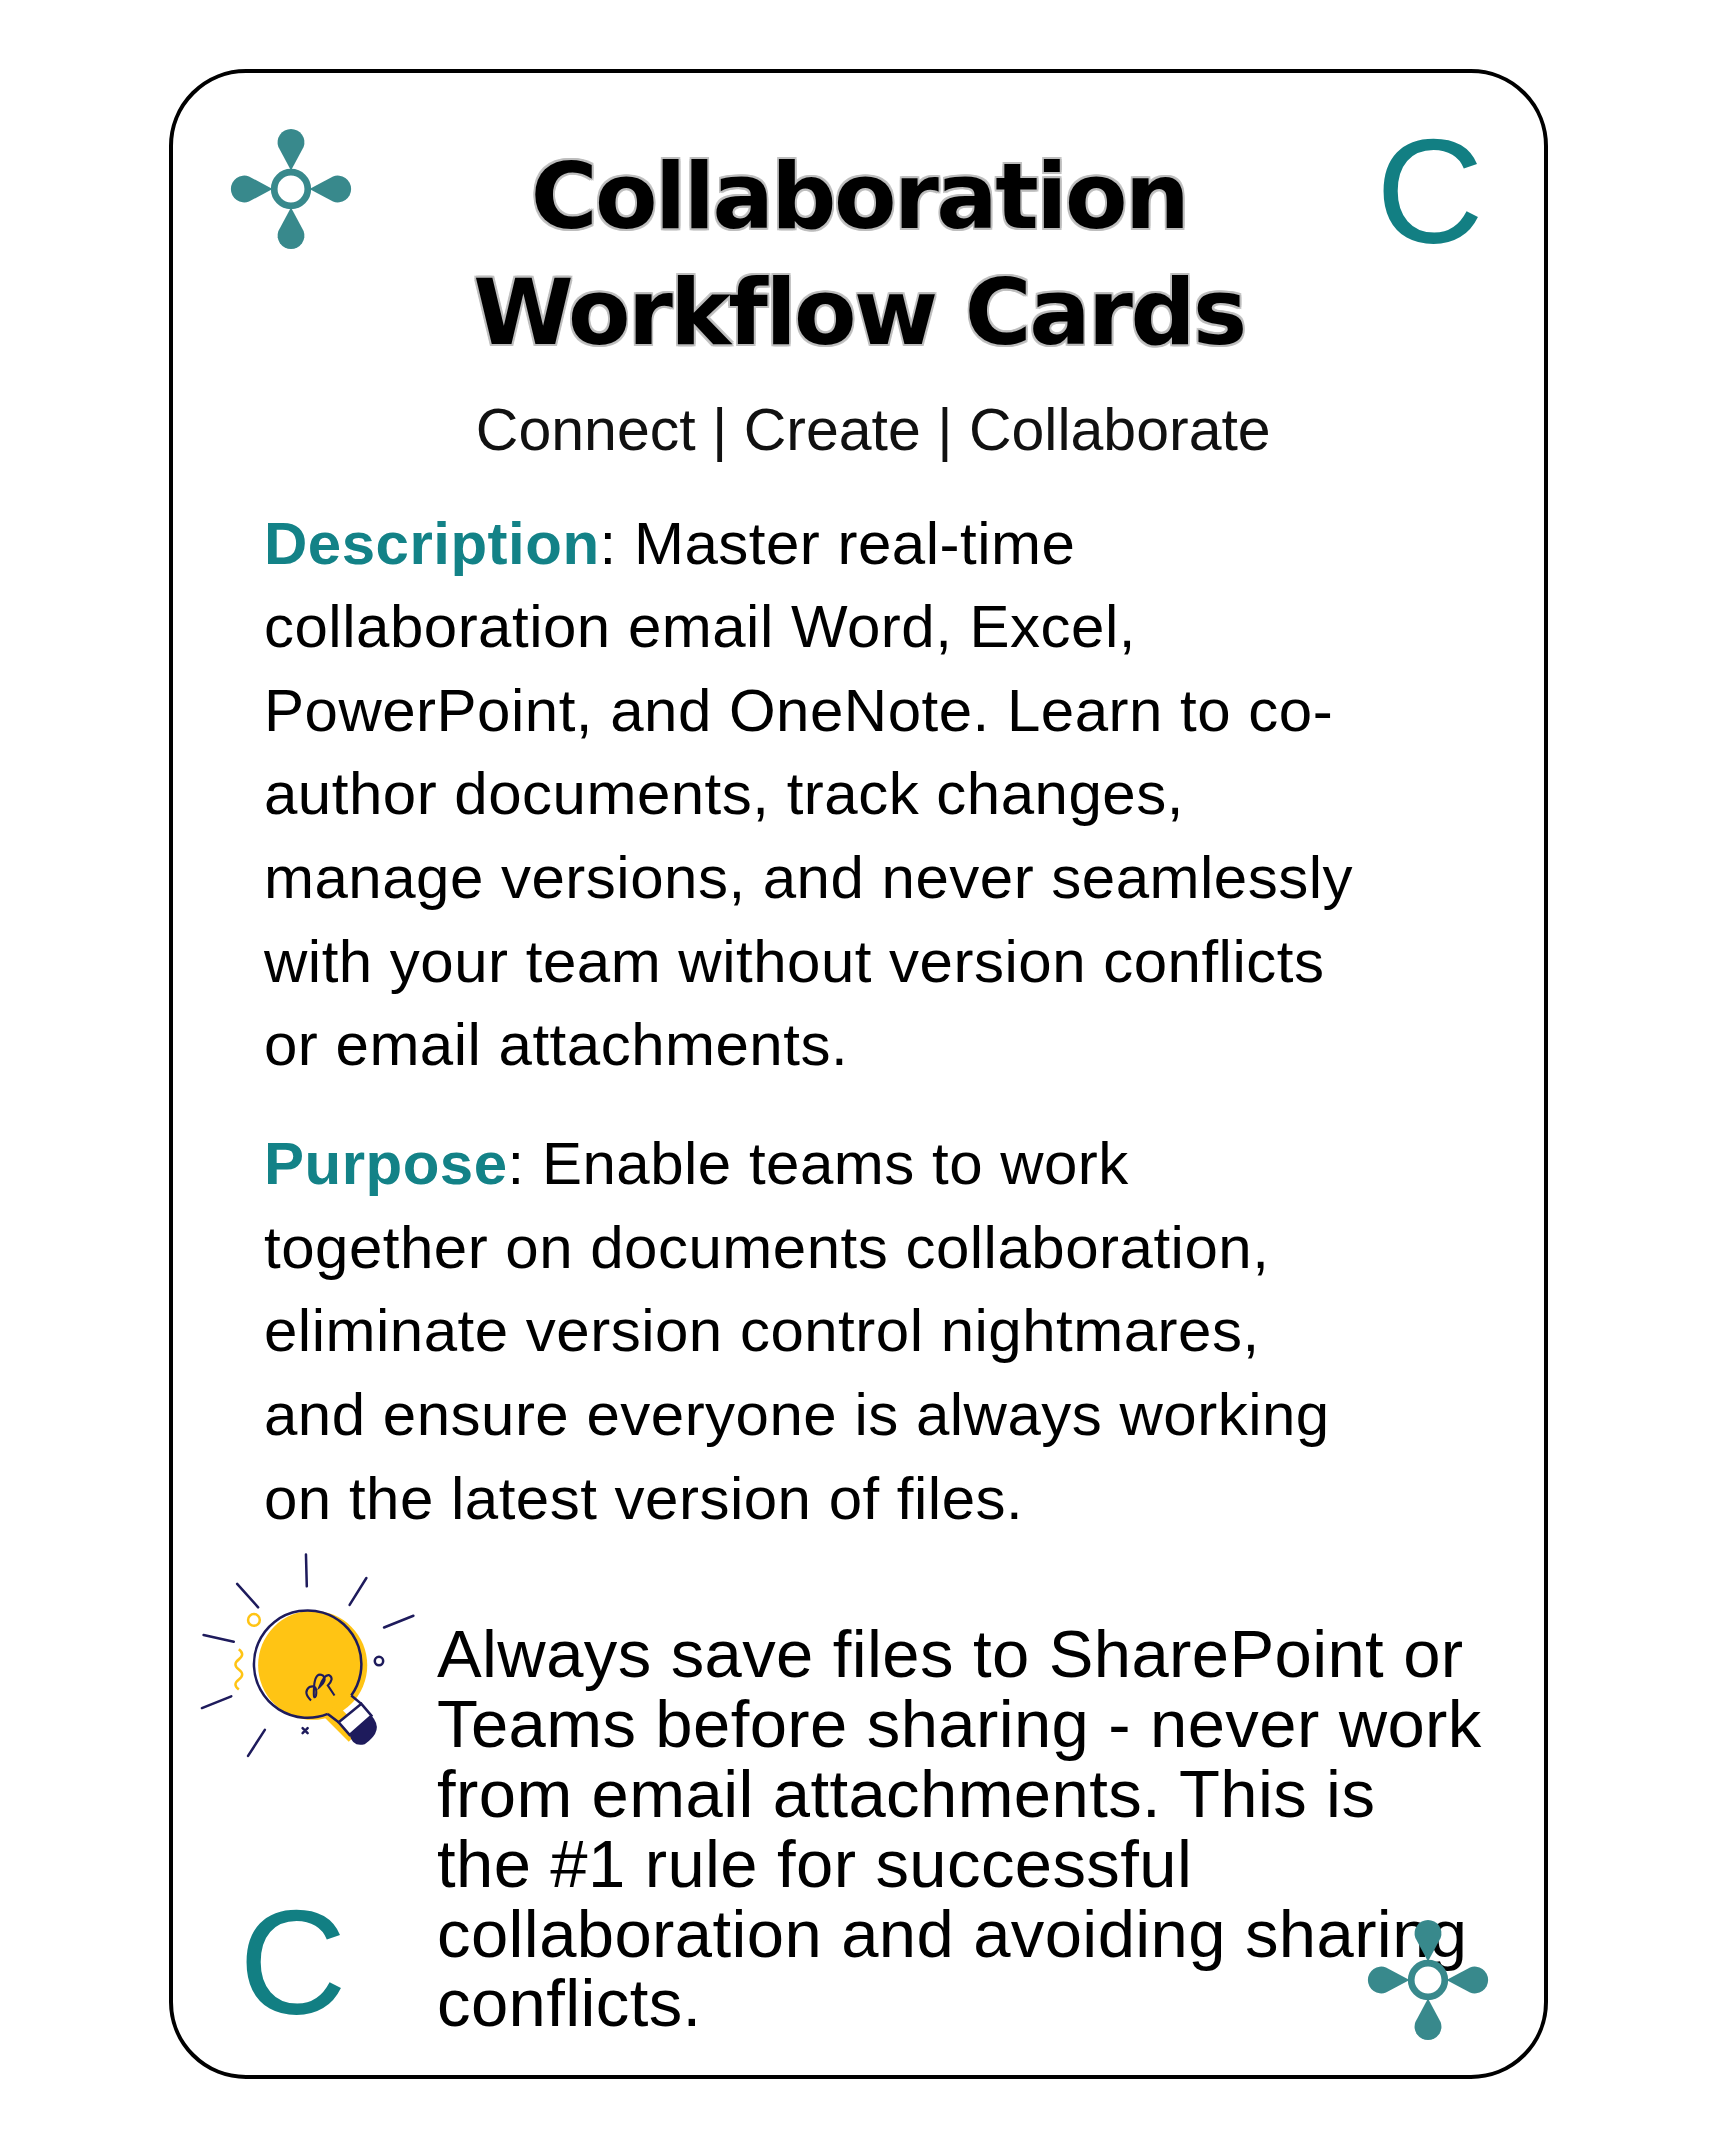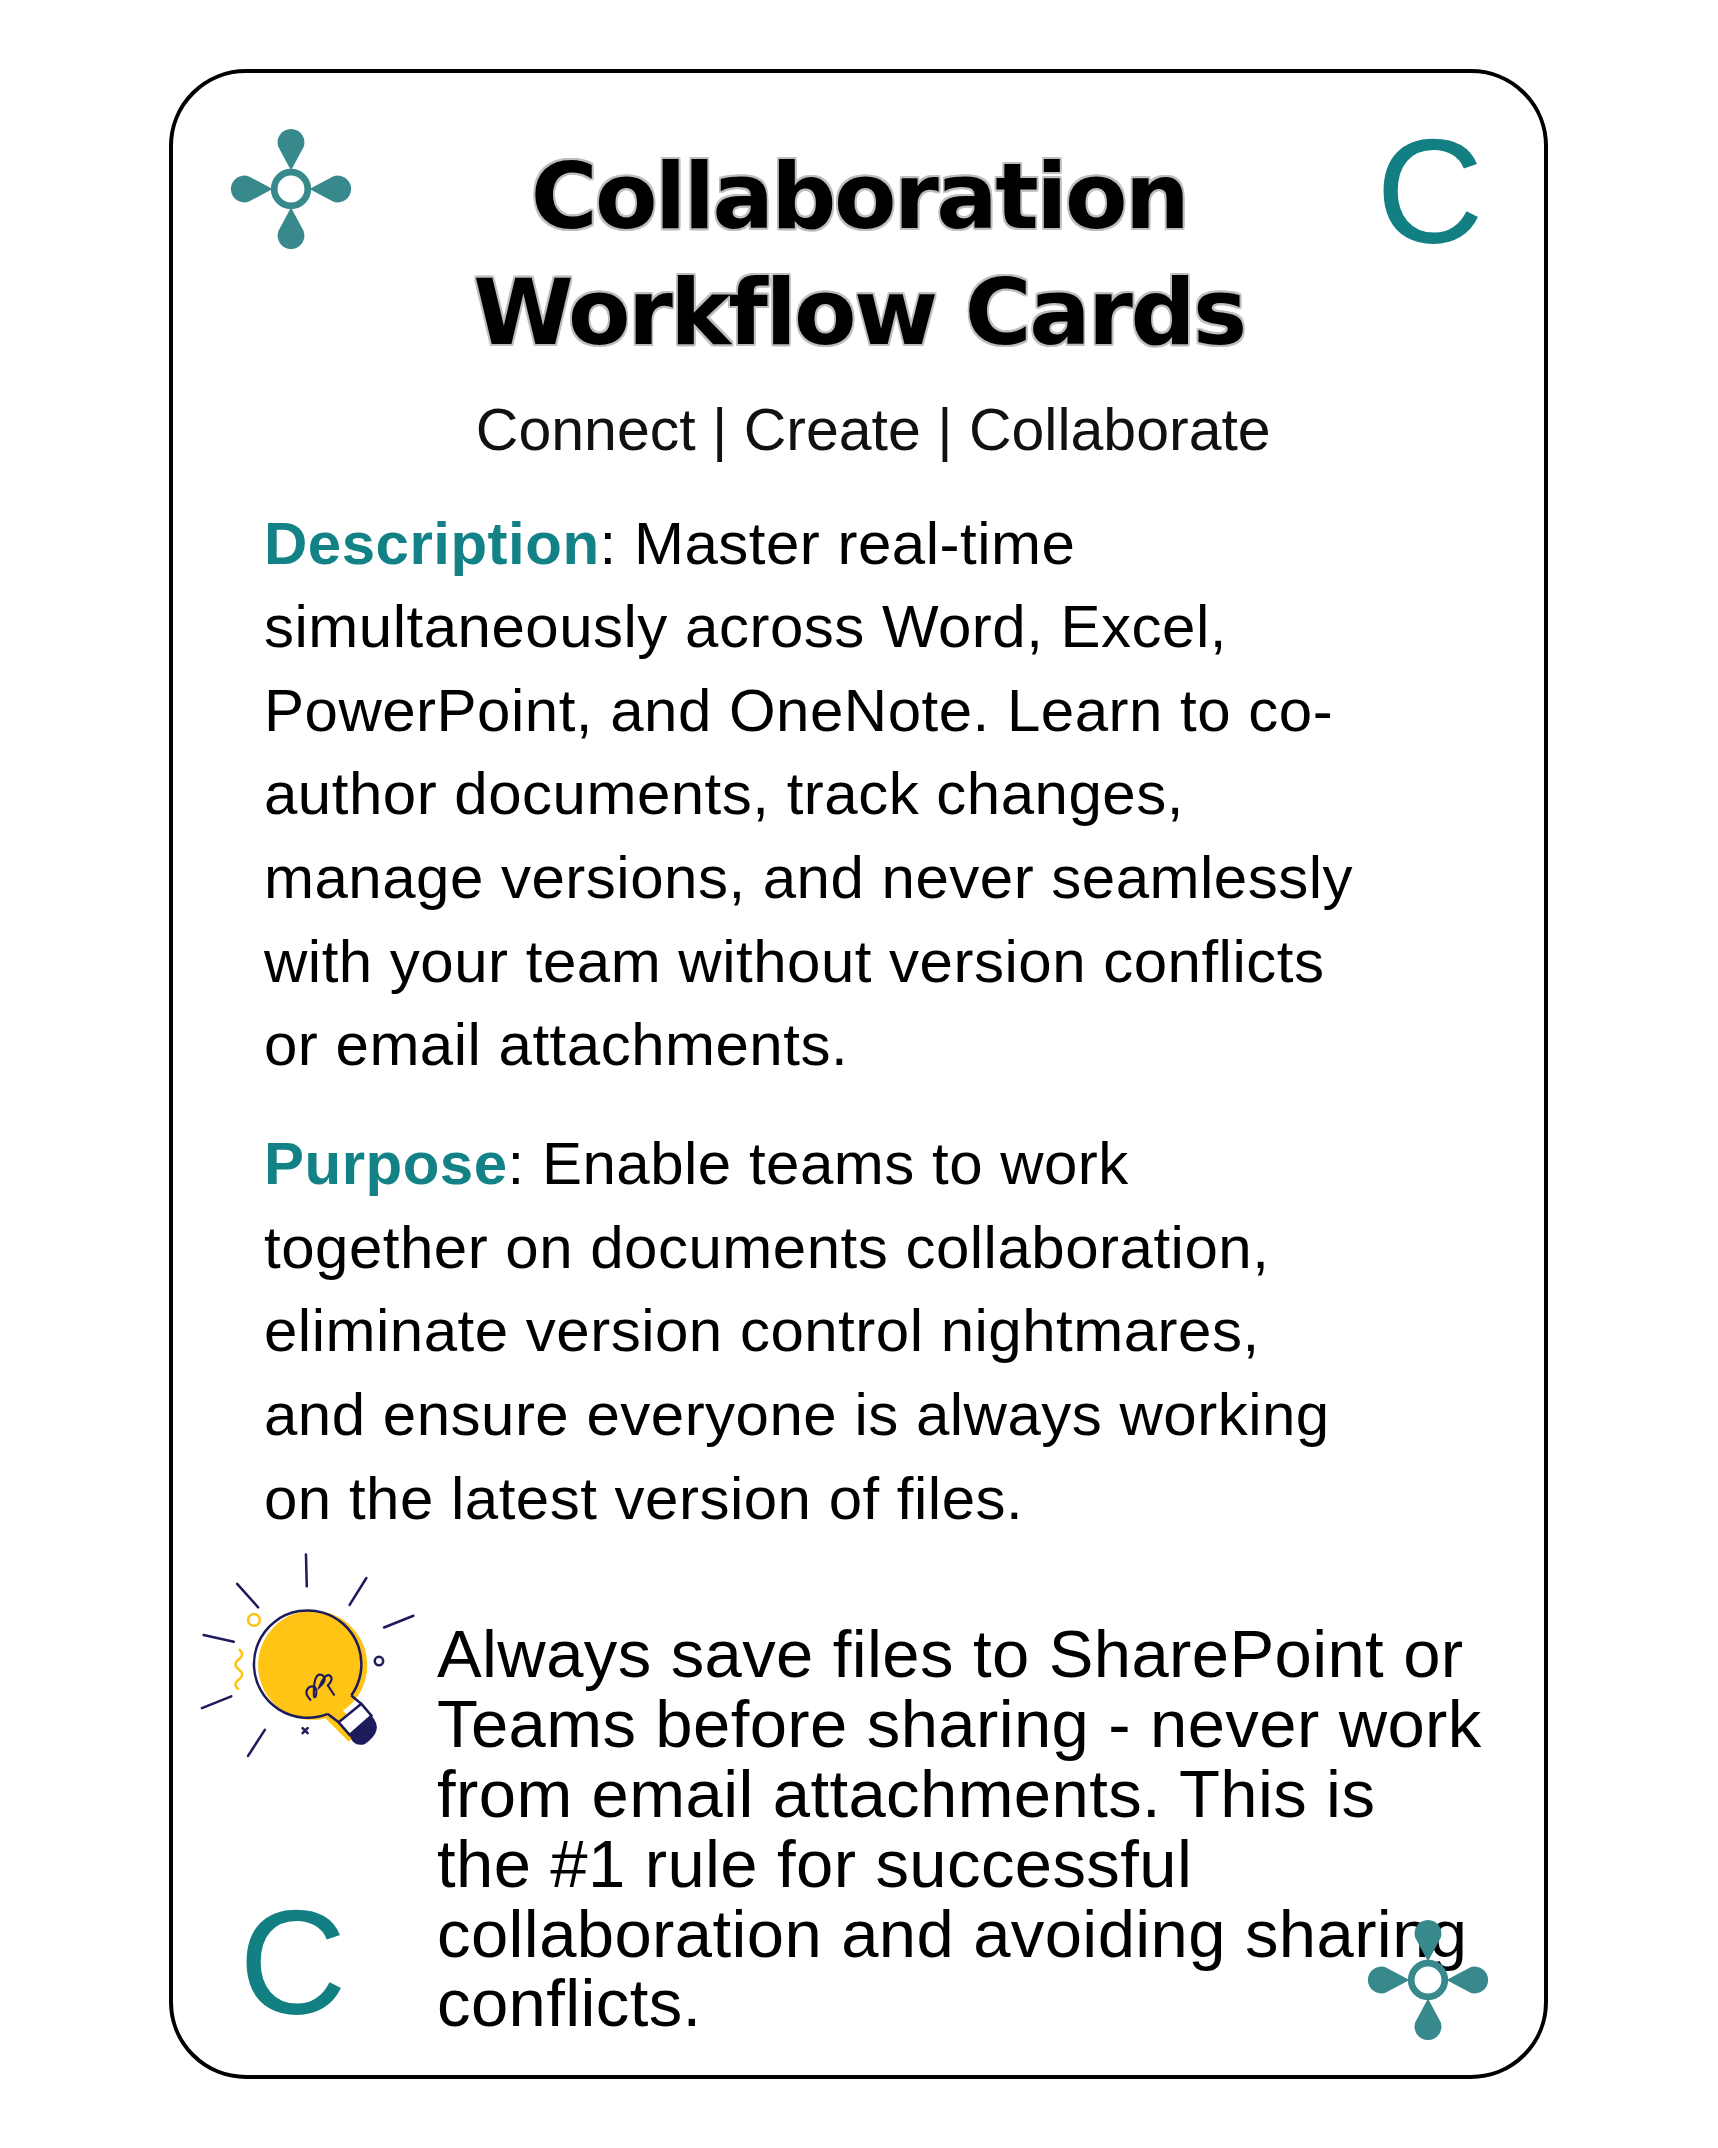--- a/index.html
+++ b/index.html
@@ -58,21 +58,21 @@
 <div class="corner-letter" style="left:1376px; top:117px;">C</div>
 
 <div class="title-line" style="top:151px;">Collaboration</div>
 <div class="title-line" style="top:267px;">Workflow Cards</div>
 
 <div class="subtitle" style="top:401px;">Connect | Create | Collaborate</div>
 
 <div class="body-line" style="top:514px;">
   <span class="label">Description</span><span>: Master real-time</span>
 </div>
-<div class="body-line" style="top:597px;">simultaneously across Word, Excel,</div>
+<div class="body-line" style="top:597px;">collaboration email Word, Excel,</div>
 <div class="body-line" style="top:681px;">PowerPoint, and OneNote. Learn to co-</div>
 <div class="body-line" style="top:764px;">author documents, track changes,</div>
 <div class="body-line" style="top:848px;">manage versions, and never seamlessly</div>
 <div class="body-line" style="top:932px;">with your team without version conflicts</div>
 <div class="body-line" style="top:1015px;">or email attachments.</div>
 
 <div class="body-line" style="top:1134px;">
   <span class="label">Purpose</span><span>: Enable teams to work</span>
 </div>
 <div class="body-line" style="top:1218px;">together on documents collaboration,</div>

